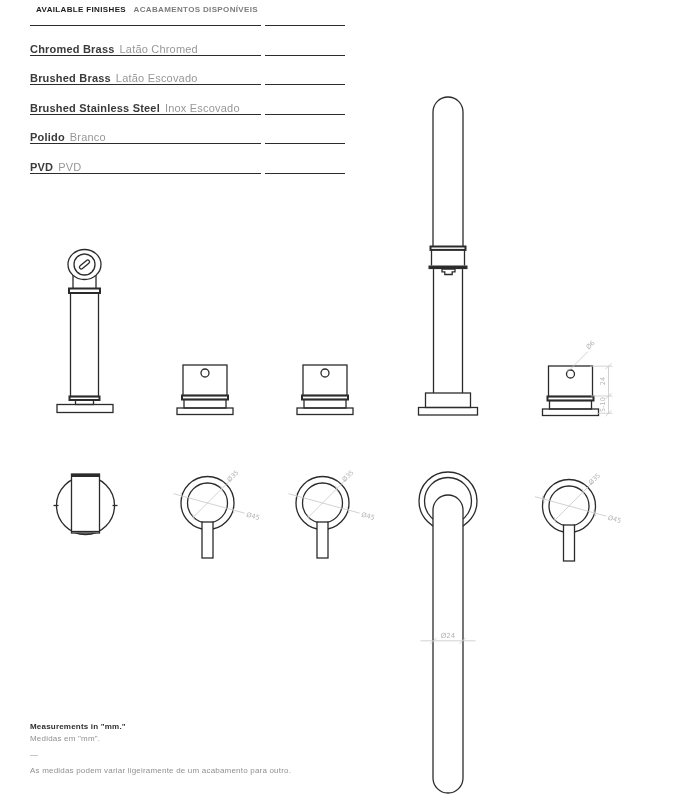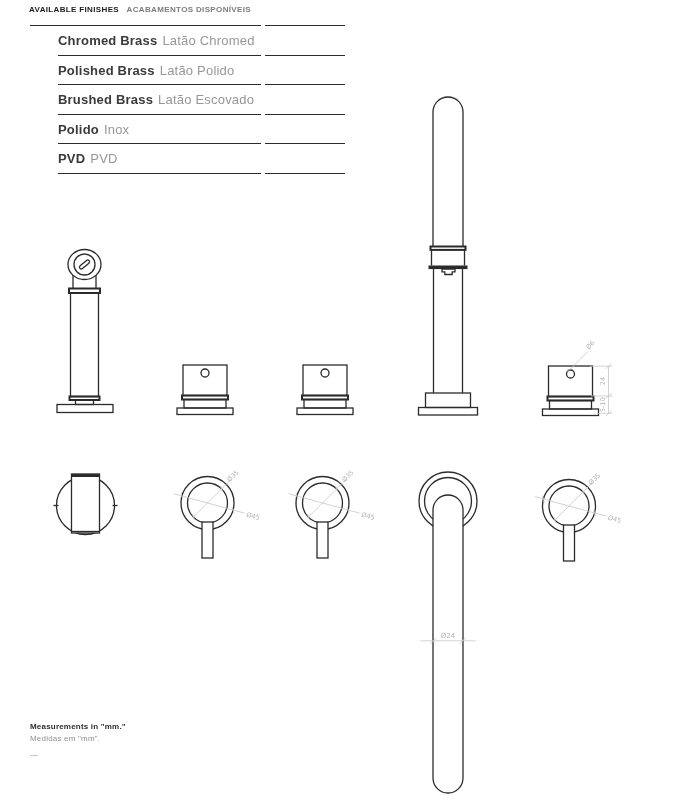--- a/index.html
+++ b/index.html
@@ -1,25 +1,25 @@
 <!DOCTYPE html>
 <html><head>
 <meta charset="utf-8">
 <style>
   html,body{margin:0;padding:0;background:#ffffff;}
   .page{position:relative;width:696px;height:800px;background:#ffffff;overflow:hidden;
         font-family:"Liberation Sans","DejaVu Sans",sans-serif;}
   
-  .header{position:absolute;left:29px;top:5px;font-size:8px;letter-spacing:.35px;white-space:nowrap;}
+  .header{position:absolute;left:36px;top:5px;font-size:8px;letter-spacing:.35px;white-space:nowrap;}
   .h-en{font-weight:700;color:#1c1c1c;}
   .h-pt{font-weight:700;color:#7c7c7c;margin-left:5px;}
   
   .finishes{position:absolute;left:30px;top:25px;width:315px;border-top:1.5px solid #2b2b2b;}
-  .frow{height:27.5px;display:flex;align-items:center;border-bottom:1.5px solid #2b2b2b;
-        font-size:13px;letter-spacing:.2px;padding-top:1px;white-space:nowrap;margin-left:28px;}
+  .frow{height:27.5px;display:flex;align-items:flex-end;border-bottom:1.5px solid #2b2b2b;
+        font-size:11px;letter-spacing:.2px;padding-top:1px;white-space:nowrap;}
   .fen{font-weight:700;color:#3a3a3a;}
   .fpt{color:#979797;margin-left:5px;}
   .gap-strip{position:absolute;left:231px;top:-3px;width:3.5px;height:calc(100% + 6px);background:#ffffff;}
   
   .drawings{position:absolute;left:0;top:0;}
   .ln{fill:none;stroke:#2b2b2b;stroke-width:1.3px;}
   .lnw{fill:#ffffff;stroke:#2b2b2b;stroke-width:1.3px;}
   .thick{stroke-width:2px;}
   .dk{fill:#2b2b2b;stroke:none;}
   .dim{fill:none;stroke:#c6c6c6;stroke-width:.8px;}
@@ -41,30 +41,30 @@
     <span class="h-en">AVAILABLE FINISHES</span>
     <span class="h-pt">ACABAMENTOS DISPONÍVEIS</span>
   </div>
 
   <div class="finishes">
     <div class="frow">
       <span class="fen">Chromed Brass</span>
       <span class="fpt">Latão Chromed</span>
     </div>
     <div class="frow">
-      <span class="fen">Polished Brass</span>
-      <span class="fpt">Latão Polido</span>
-    </div>
-    <div class="frow">
       <span class="fen">Brushed Brass</span>
       <span class="fpt">Latão Escovado</span>
     </div>
     <div class="frow">
+      <span class="fen">Brushed Stainless Steel</span>
+      <span class="fpt">Inox Escovado</span>
+    </div>
+    <div class="frow">
       <span class="fen">Polido</span>
-      <span class="fpt">Inox</span>
+      <span class="fpt">Branco</span>
     </div>
     <div class="frow">
       <span class="fen">PVD</span>
       <span class="fpt">PVD</span>
     </div>
     <div class="gap-strip"></div>
   </div>
 
   <svg class="drawings" width="696" height="800" viewBox="0 0 696 800">
     <defs>
@@ -157,15 +157,16 @@
       <line class="dim" x1="430.5" y1="643.8" x2="436.5" y2="637.8"></line>
       <line class="dim" x1="459.5" y1="643.8" x2="465.5" y2="637.8"></line>
       <text class="dimtxt" x="448" y="637.8" text-anchor="middle">Ø24</text>
     </g>
   </svg>
 
   <div class="notes">
     <p class="n-bold">Measurements in "mm."</p>
     <p class="n-gray">Medidas em "mm".</p>
     <p class="n-dash">—</p>
+    <p class="n-gray">As medidas podem variar ligeiramente de um acabamento para outro.</p>
   </div>
 
 </div>
 
 </body></html>

